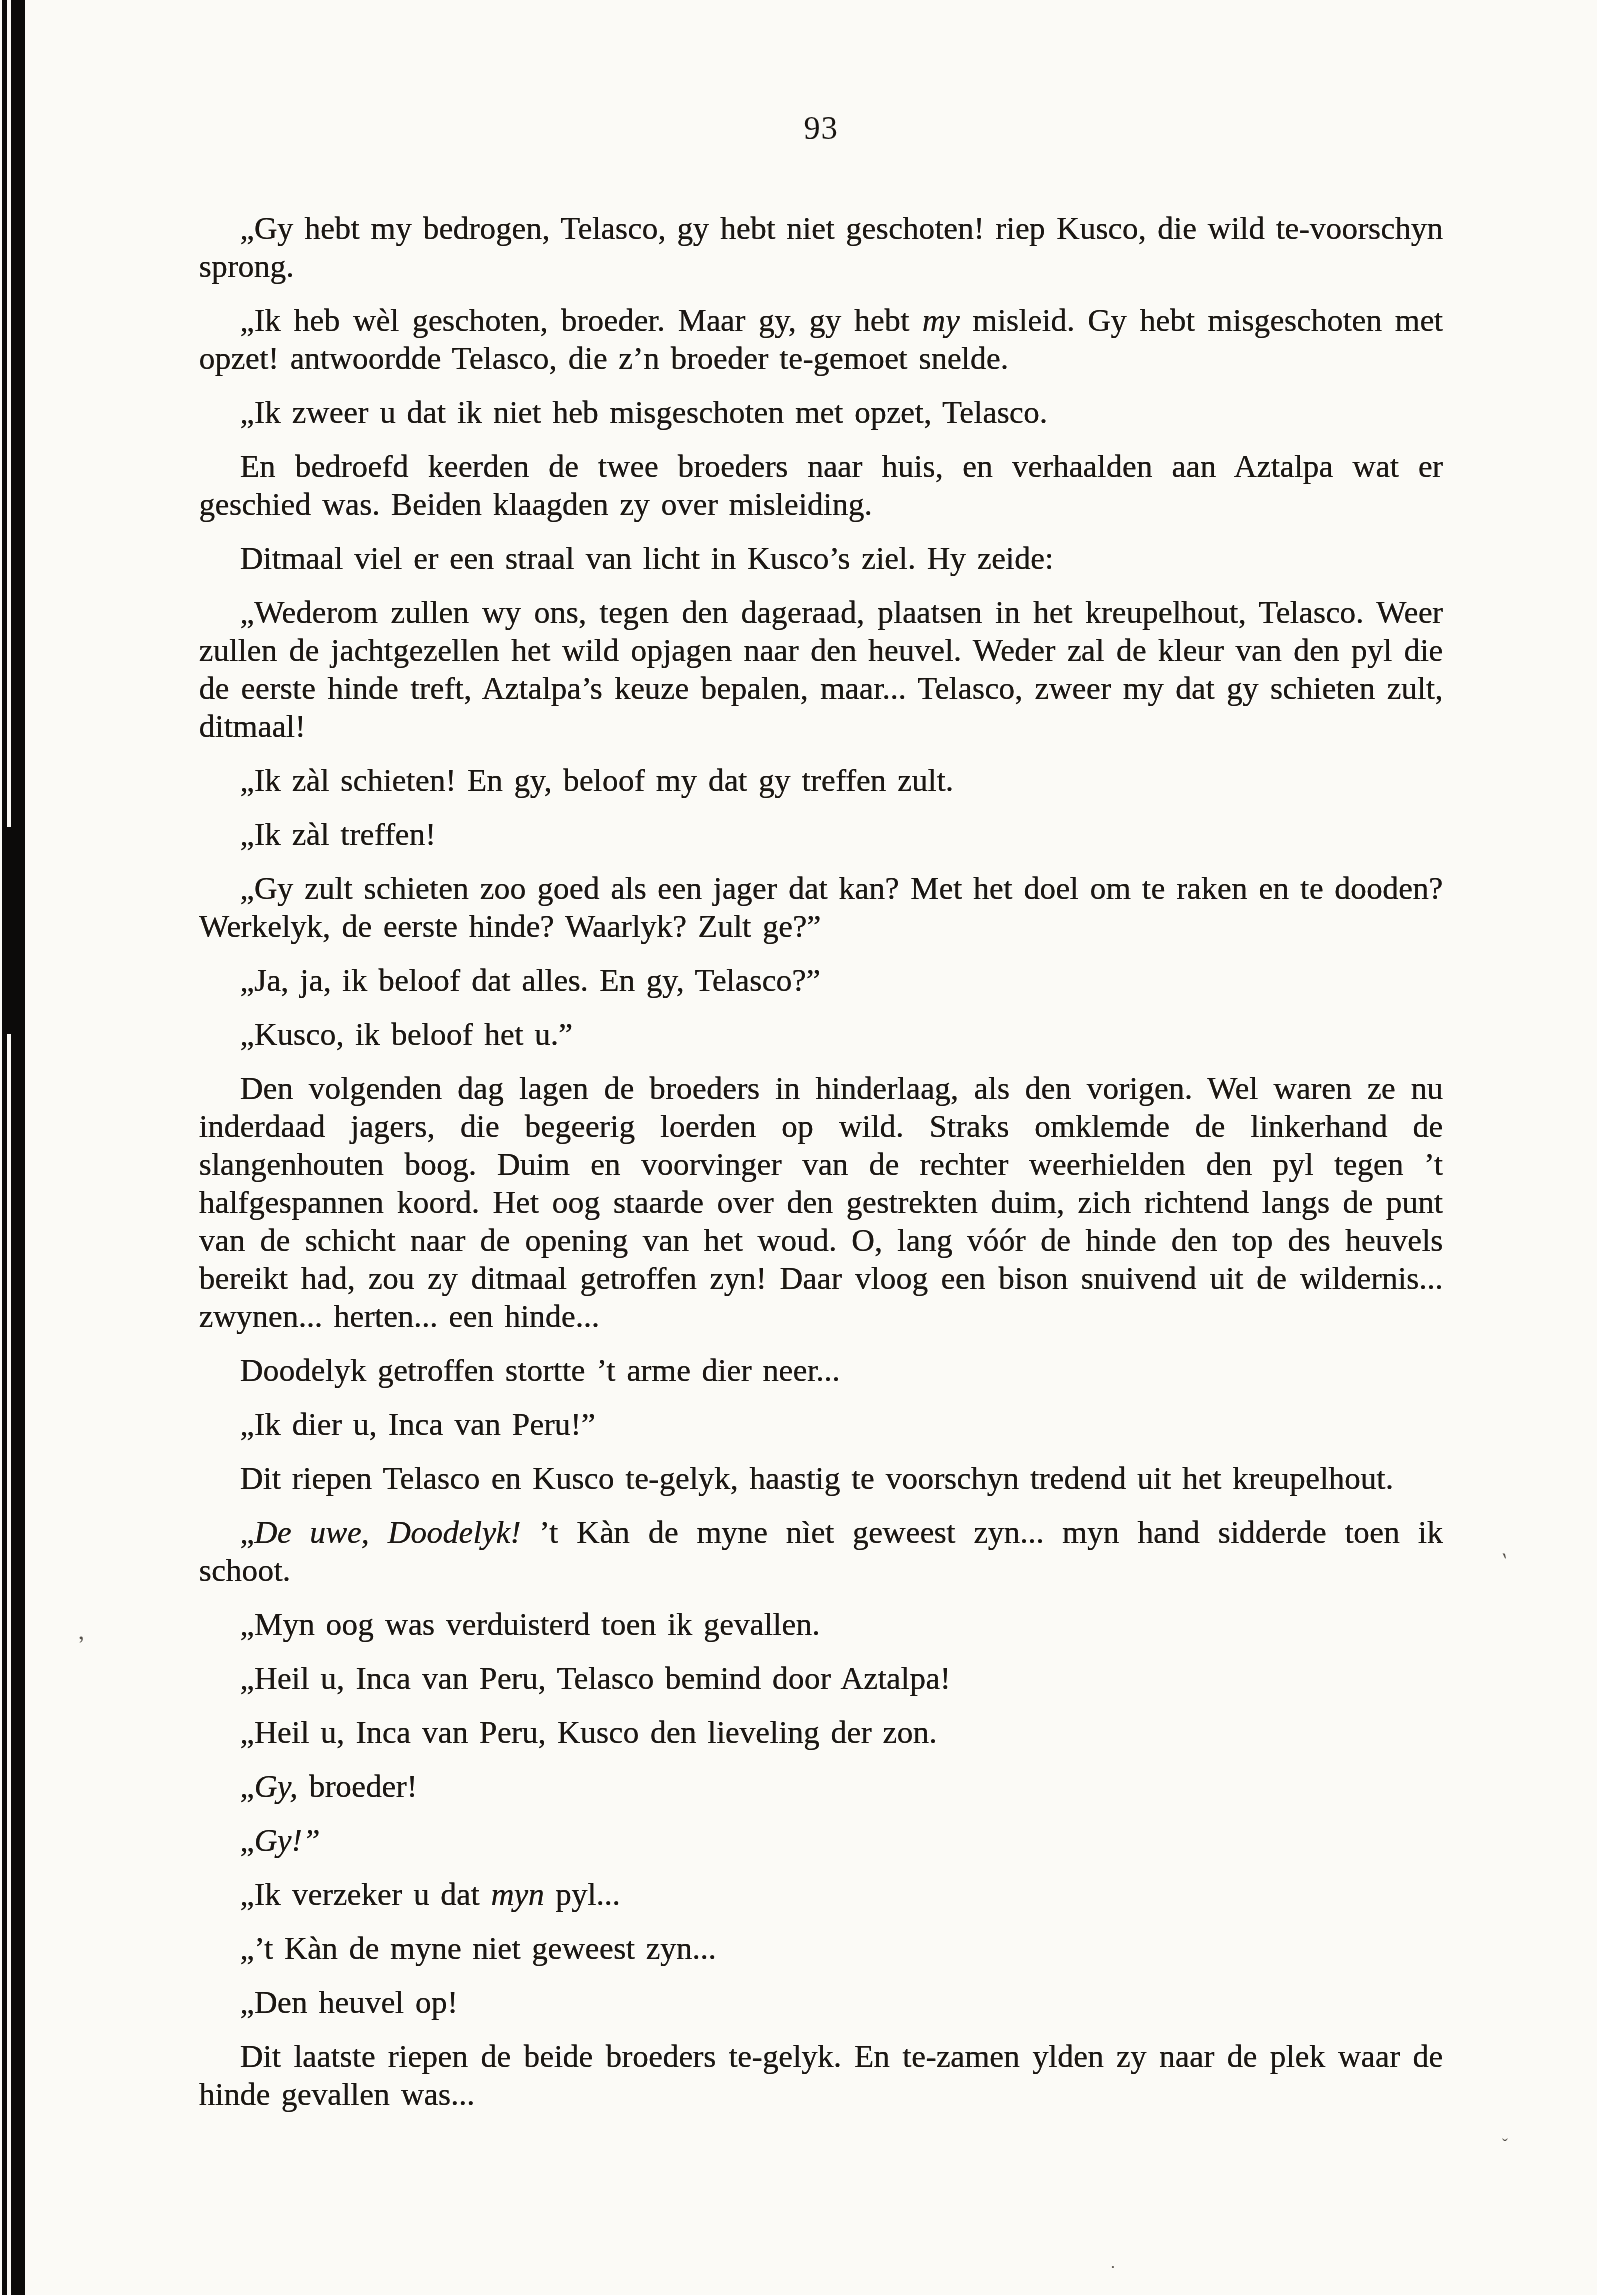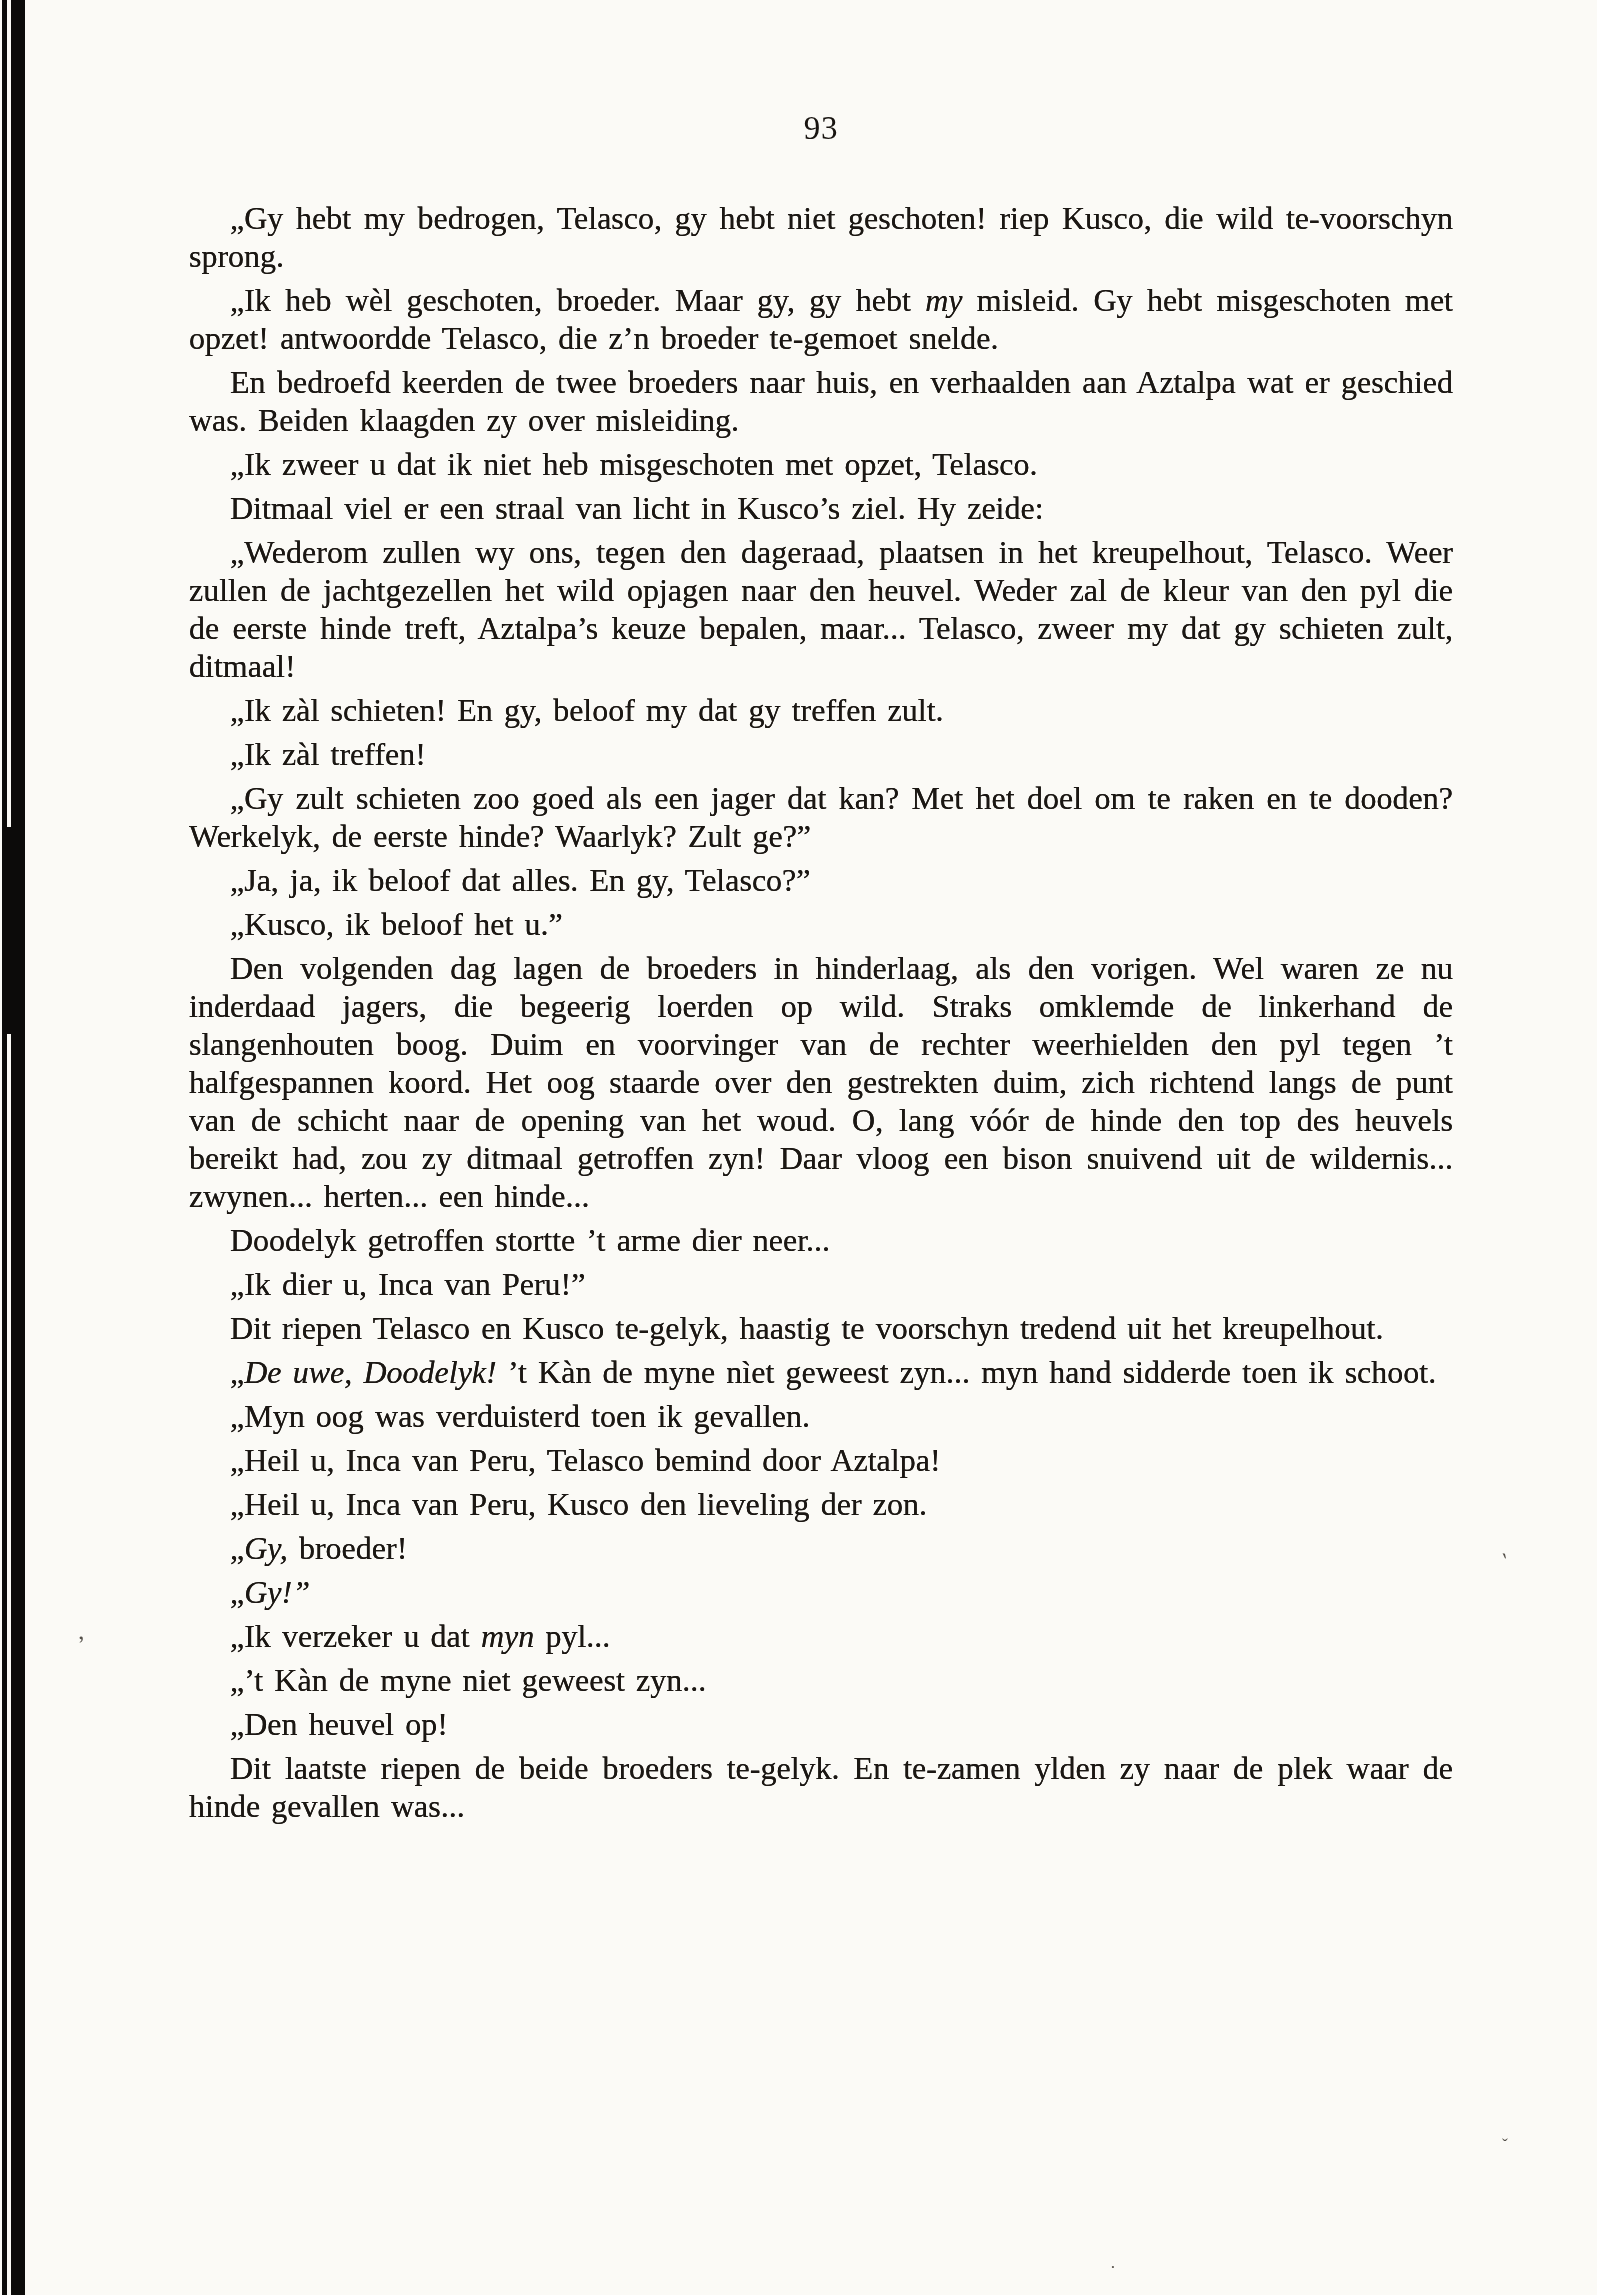--- a/index.html
+++ b/index.html
@@ -55,21 +55,21 @@
     top: 193px;
     left: 183px;
     width: 1276px;
     font-size: 32px;
     line-height: 38px;
     text-align: justify;
     word-spacing: 3.2px;
     text-shadow: 0 0 0.4px currentColor;
   }
   .para {
-    margin: 6px;
+    margin: 16px;
     text-indent: 41px;
   }
   .para em { font-style: italic; }
   
   .artifact {
     position: absolute;
     color: #55504a;
     font-size: 24px;
     line-height: 1;
   }
@@ -87,22 +87,22 @@
     <div class="bar-thin"></div>
     <div class="bar-thick"></div>
     <div class="bar-bump"></div>
   </div>
 
   <div class="page-number">93</div>
 
   <div class="text-block">
       <p class="para"><span>„Gy hebt my bedrogen, Telasco, gy hebt niet geschoten! riep Kusco, die wild te-voorschyn sprong.</span></p>
       <p class="para"><span>„Ik heb wèl geschoten, broeder. Maar gy, gy hebt </span><em>my</em><span> misleid. Gy hebt misgeschoten met opzet! antwoordde Telasco, die z’n broeder te-gemoet snelde.</span></p>
+      <p class="para"><span>„Ik zweer u dat ik niet heb misgeschoten met opzet, Telasco.</span></p>
       <p class="para"><span>En bedroefd keerden de twee broeders naar huis, en verhaalden aan Aztalpa wat er geschied was. Beiden klaagden zy over misleiding.</span></p>
-      <p class="para"><span>„Ik zweer u dat ik niet heb misgeschoten met opzet, Telasco.</span></p>
       <p class="para"><span>Ditmaal viel er een straal van licht in Kusco’s ziel. Hy zeide:</span></p>
       <p class="para"><span>„Wederom zullen wy ons, tegen den dageraad, plaatsen in het kreupelhout, Telasco. Weer zullen de jachtgezellen het wild opjagen naar den heuvel. Weder zal de kleur van den pyl die de eerste hinde treft, Aztalpa’s keuze bepalen, maar... Telasco, zweer my dat gy schieten zult, ditmaal!</span></p>
       <p class="para"><span>„Ik zàl schieten! En gy, beloof my dat gy treffen zult.</span></p>
       <p class="para"><span>„Ik zàl treffen!</span></p>
       <p class="para"><span>„Gy zult schieten zoo goed als een jager dat kan? Met het doel om te raken en te dooden? Werkelyk, de eerste hinde? Waarlyk? Zult ge?”</span></p>
       <p class="para"><span>„Ja, ja, ik beloof dat alles. En gy, Telasco?”</span></p>
       <p class="para"><span>„Kusco, ik beloof het u.”</span></p>
       <p class="para"><span>Den volgenden dag lagen de broeders in hinderlaag, als den vorigen. Wel waren ze nu inderdaad jagers, die begeerig loerden op wild. Straks omklemde de linkerhand de slangenhouten boog. Duim en voorvinger van de rechter weerhielden den pyl tegen ’t halfgespannen koord. Het oog staarde over den gestrekten duim, zich richtend langs de punt van de schicht naar de opening van het woud. O, lang vóór de hinde den top des heuvels bereikt had, zou zy ditmaal getroffen zyn! Daar vloog een bison snuivend uit de wildernis... zwynen... herten... een hinde...</span></p>
       <p class="para"><span>Doodelyk getroffen stortte ’t arme dier neer...</span></p>
       <p class="para"><span>„Ik dier u, Inca van Peru!”</span></p>

